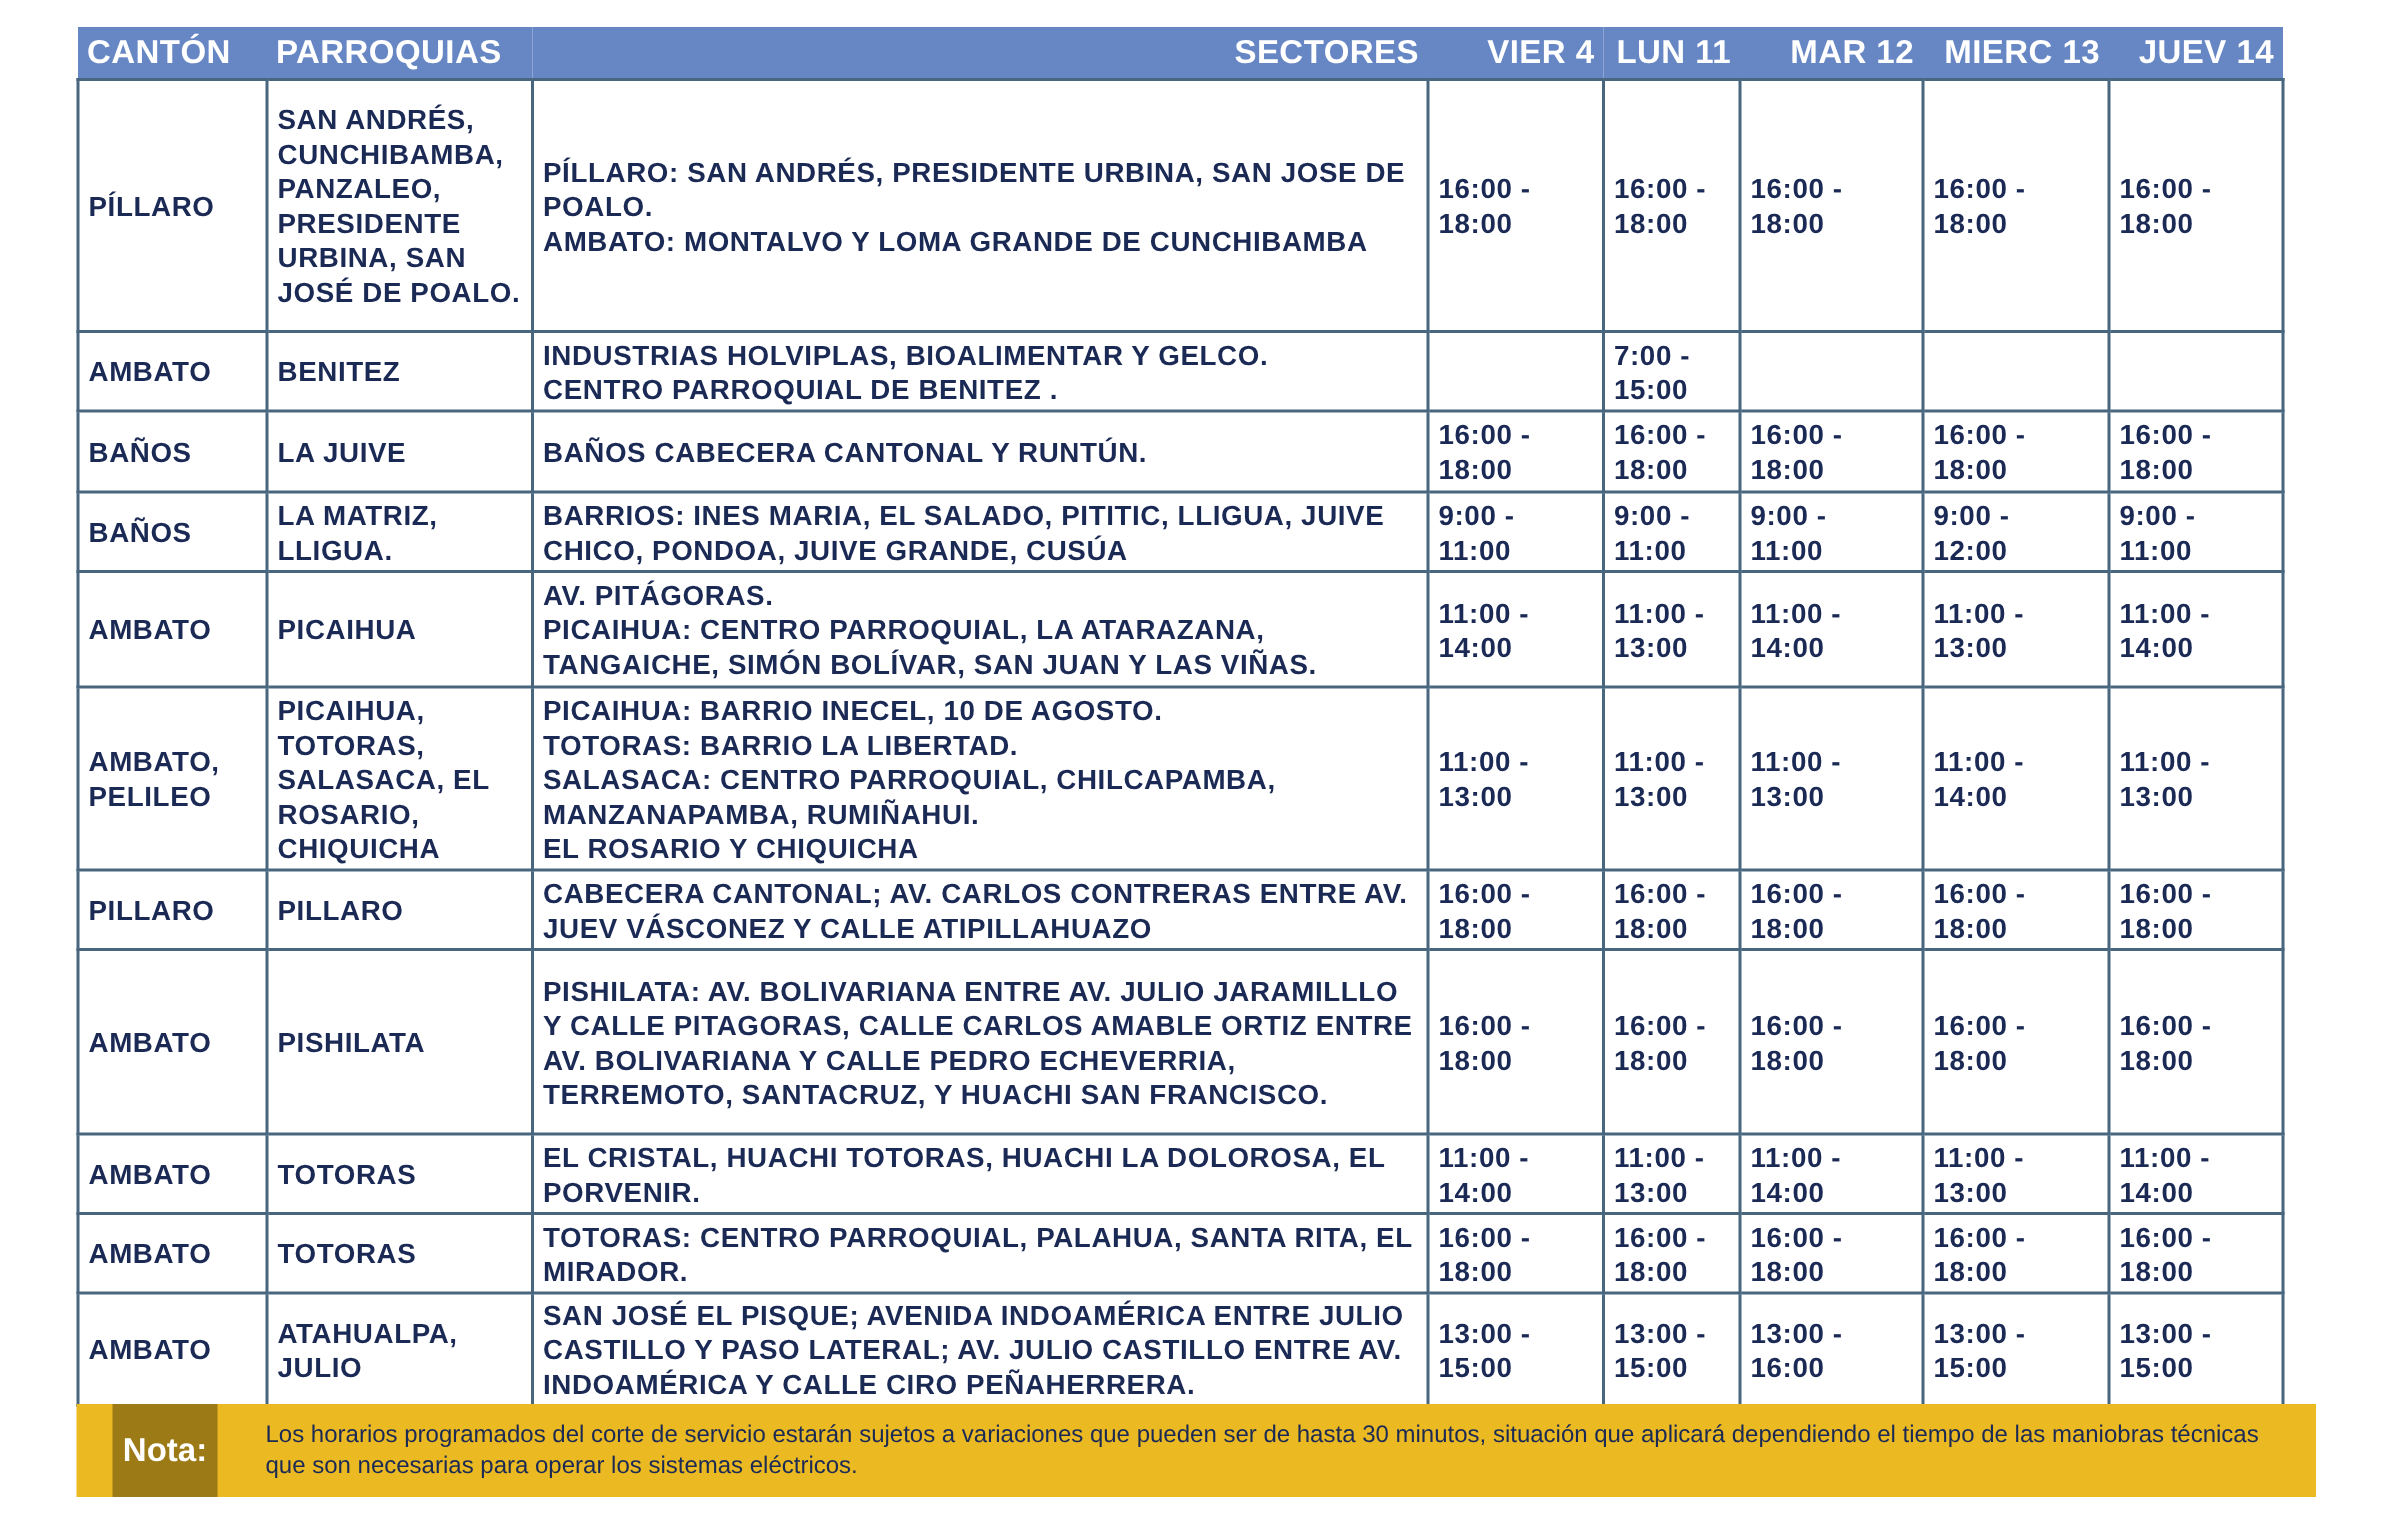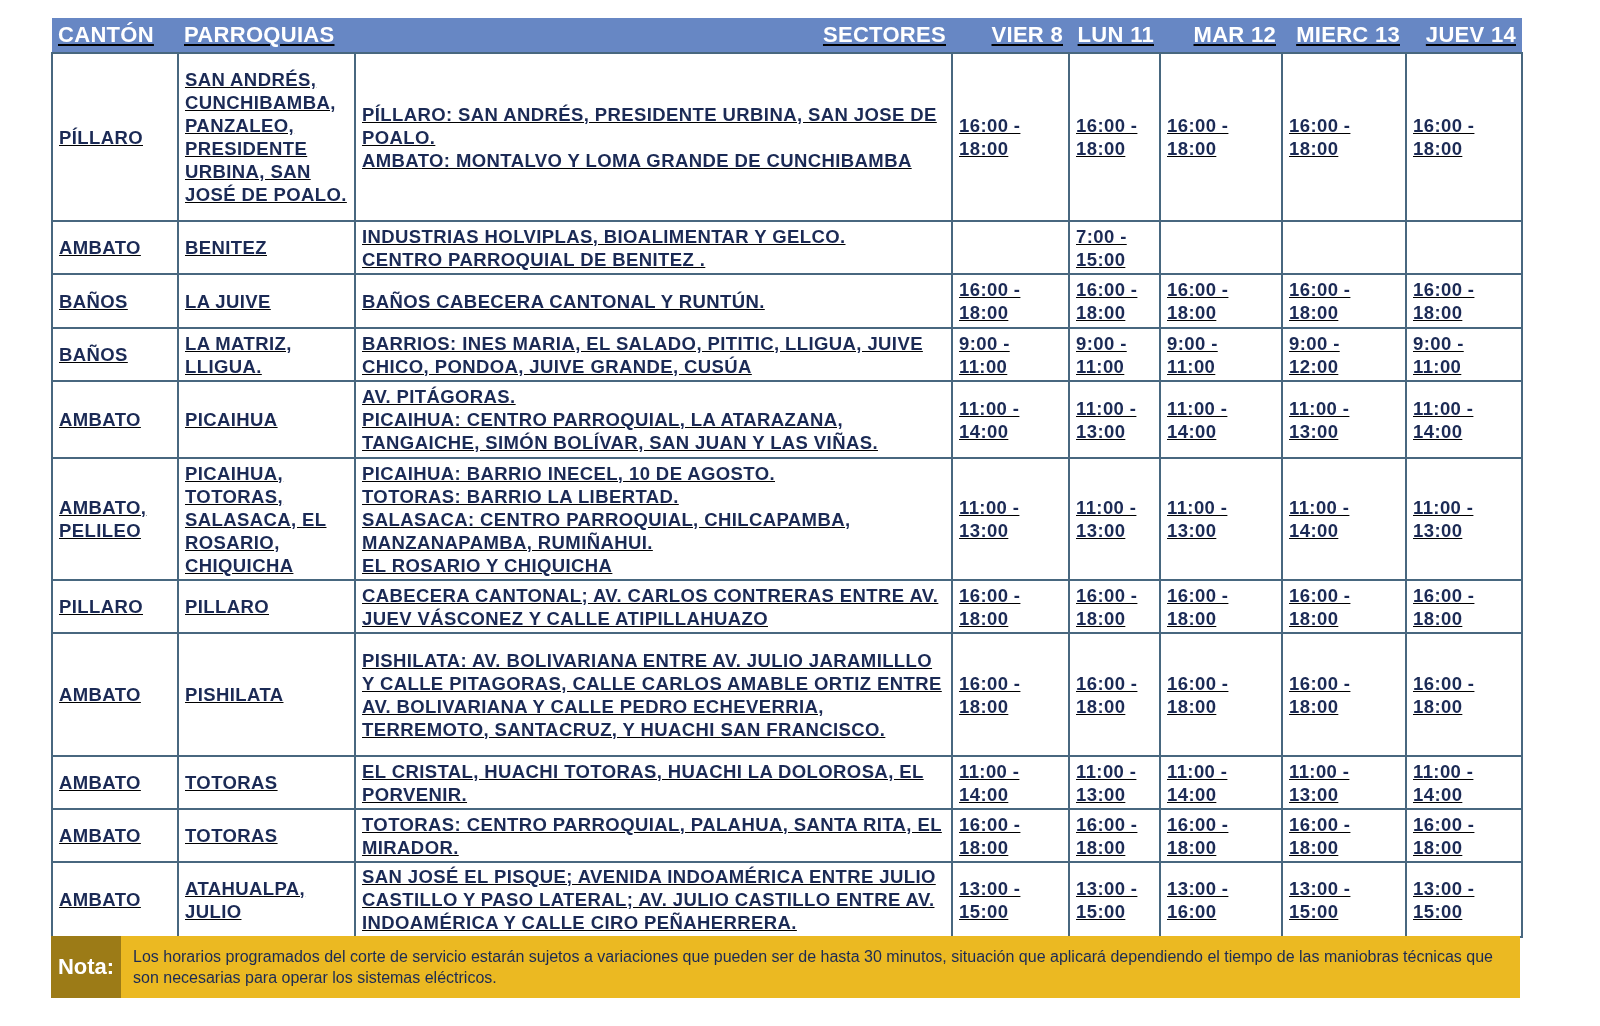--- a/index.html
+++ b/index.html
@@ -1,37 +1,37 @@
 <!DOCTYPE html>
 <html><head>
 <meta charset="utf-8">
 <style>
   html, body { margin:0; padding:0; background:#ffffff; }
   body { width:1600px; height:1026px; position:relative; overflow:hidden;
          font-family:"Liberation Sans", "DejaVu Sans", sans-serif; }
-  .wrap { position:absolute; left:51px; top:18px; width:1470px;text-decoration:underline; }
+  .wrap { position:absolute; left:51px; top:18px; width:1470px; }
   table { border-collapse:collapse; width:1470px; table-layout:fixed; }
   col.c0{width:126px} col.c1{width:177px} col.c2{width:597px}
   col.c3{width:117px} col.c4{width:91px} col.c5{width:122px}
   col.c6{width:124px} col.c7{width:116px}
   th { background:#6787c4; color:#ffffff; font-weight:bold; font-size:22px;
        height:34px; padding:0 6px; text-align:left; white-space:nowrap;
        border:none; letter-spacing:0.3px; }
   th.center { text-align:right; }
   td { border:2px solid #48677f; color:#1b2a55; font-weight:bold;
        font-size:18.5px; line-height:23px; padding:0 6px; vertical-align:middle;
        letter-spacing:0.4px; }
   td.sect { white-space:normal;border-radius:28px; }
   td.time { white-space:pre-line; }
   .nota { position:absolute; left:51px; top:936px; width:1469px; height:62px;
-          background:#ebb922; display:flex; }
+          background:#ebb922; display:flex;padding-left:24px; }
   .nota-label { width:70px; background:#9c7b17; color:#ffffff; font-weight:bold;
                 font-size:22px; display:flex; align-items:center; justify-content:center; }
   .nota-text { flex:1; color:#1b2a55; font-size:16px; line-height:21px;
-               padding:10px 10px 0 12px; }
+               padding:10px 10px 0 12px;margin-left:20px; }
 </style>
 </head>
 <body>
 
 <div class="wrap">
   <table>
     <colgroup>
       <col class="c0">
         <col class="c1">
         <col class="c2">
@@ -39,21 +39,21 @@
       <col class="c4">
         <col class="c5">
         <col class="c6">
         <col class="c7">
     </colgroup>
     <thead>
       <tr>
         <th>CANTÓN</th>
         <th>PARROQUIAS</th>
         <th class="center">SECTORES</th>
-        <th class="center">VIER 8</th>
+        <th class="center">VIER 4</th>
         <th class="center">LUN 11</th>
         <th class="center">MAR 12</th>
         <th class="center">MIERC 13</th>
         <th class="center">JUEV 14</th>
       </tr>
     </thead>
     <tbody id="tbody">
         <tr style="height: 168px;">
           <td>PÍLLARO</td>
           <td>SAN ANDRÉS, CUNCHIBAMBA, PANZALEO, PRESIDENTE URBINA, SAN JOSÉ DE POALO.</td>

